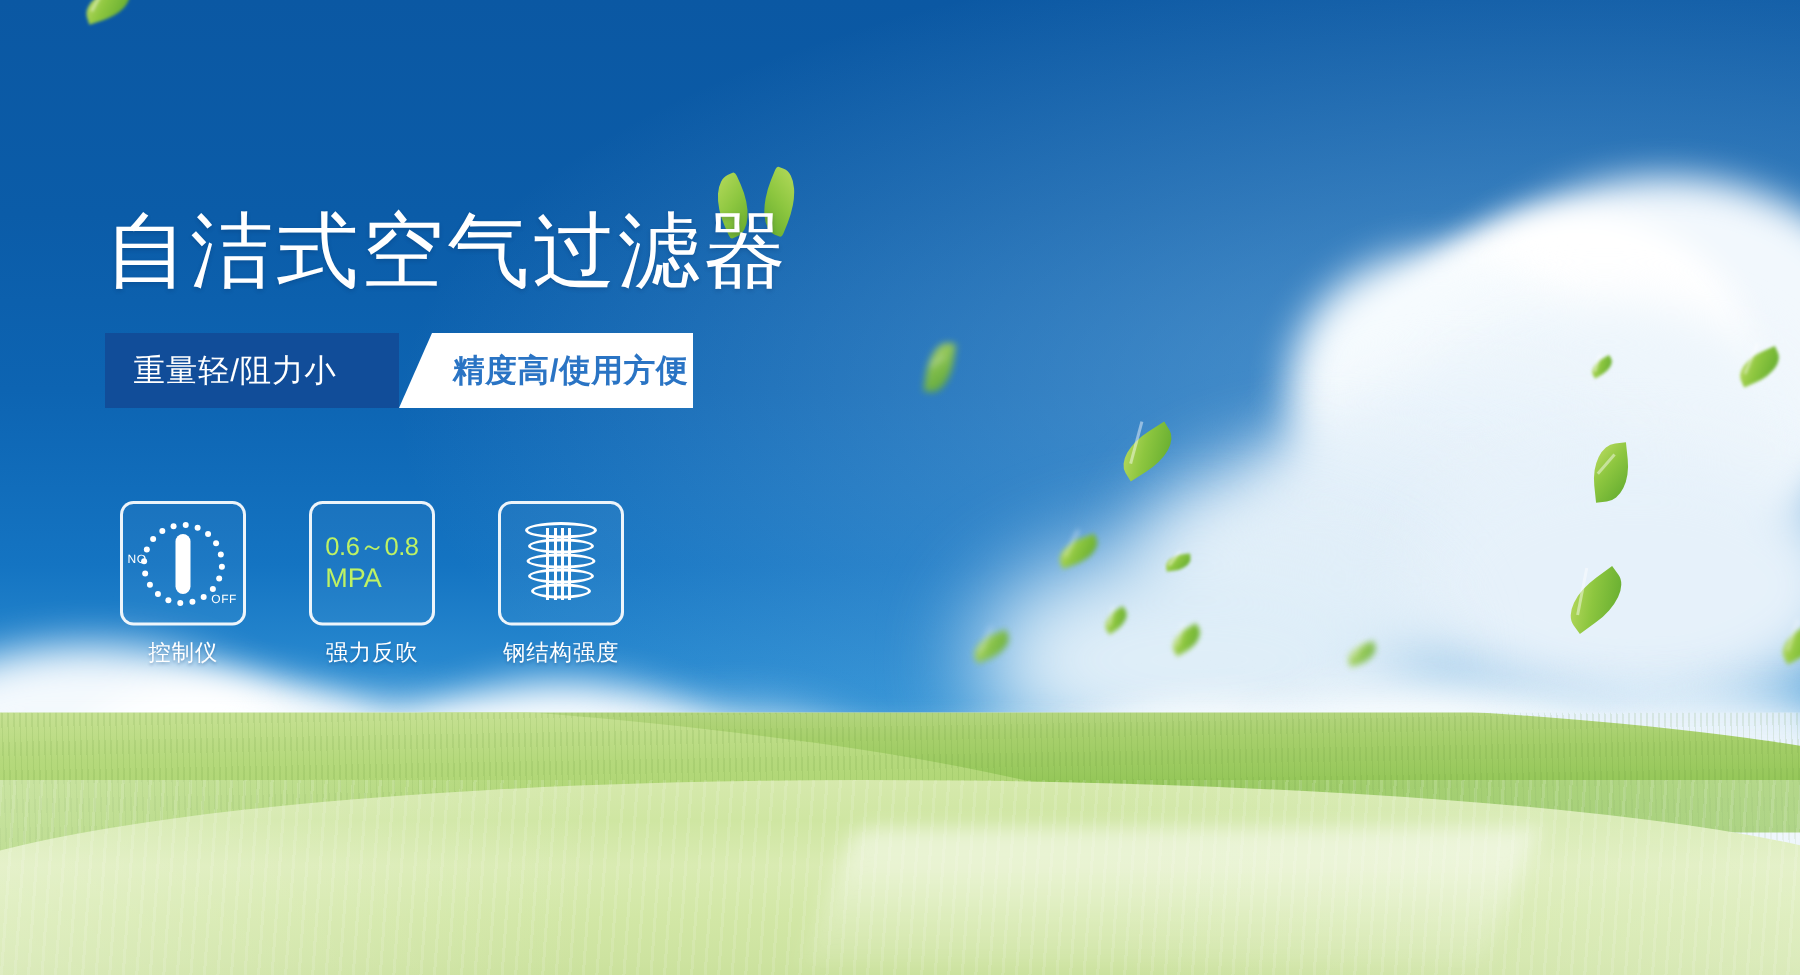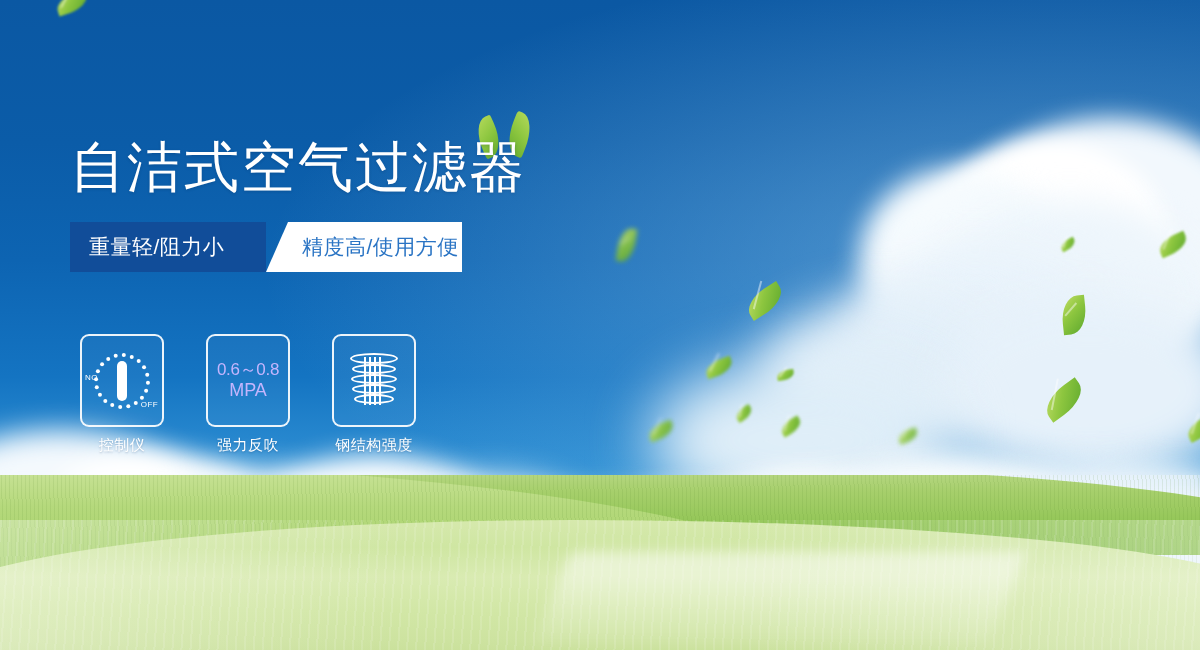--- a/index.html
+++ b/index.html
@@ -185,51 +185,51 @@
     white-space:nowrap;
   }
   .badge-right{
     position:absolute; left:0; top:0; right:0; bottom:0;
     background:#ffffff;
     clip-path:polygon(196px 100%, 218px 0, 100% 0, 100% 100%);
     z-index:1;
   }
   .badge-right-text{
     position:absolute; left:232px; top:50%; transform:translateY(-50%);
-    color:#2a74c4; font-size:21px; letter-spacing:.5px; font-weight:400;
+    color:#2a74c4; font-size:21px; letter-spacing:.5px; font-weight:700;
     white-space:nowrap; z-index:3;
   }
 
   
   .features{
     position:absolute; left:70px; top:334px;
     display:flex; gap:22px; z-index:20;
   }
   .feature{ width:104px; display:flex; flex-direction:column; align-items:center; }
   .feature-box{
-    width:84px; height:93px;
+    width:84px; height:83px;
     border:2px solid rgba(255,255,255,.92);
     border-radius:9px;
     display:flex; flex-direction:column;
     align-items:center; justify-content:center;
     position:relative;
     background:rgba(255,255,255,.04);
     overflow:hidden;
   }
   .feature-label{
     margin-top:9px;
     color:#ffffff;
     font-size:15px;
     letter-spacing:.5px;
     white-space:nowrap;
     text-shadow:0 1px 2px rgba(0,40,90,.25);
   }
 
   
-  .icon-text{ color:#c4b5fd; text-align:center; line-height:1.18; }
+  .icon-text{ color:#bef264; line-height:1.18; }
   .icon-text .l1{ font-size:17px; display:block; letter-spacing:-.3px; }
   .icon-text .l2{ font-size:18px; display:block; }
 
   
   .dial{ position:relative; width:74px; height:70px; }
   .dial-ring{ position:absolute; left:50%; top:50%; width:52px; height:52px;
      transform:translate(-50%,-50%); }
   .dial-dot{ position:absolute; width:4px; height:4px; border-radius:50%;
      background:#fff; left:50%; top:50%; margin:-2px 0 0 -2px; }
   .dial-bar{ position:absolute; left:50%; top:50%;

